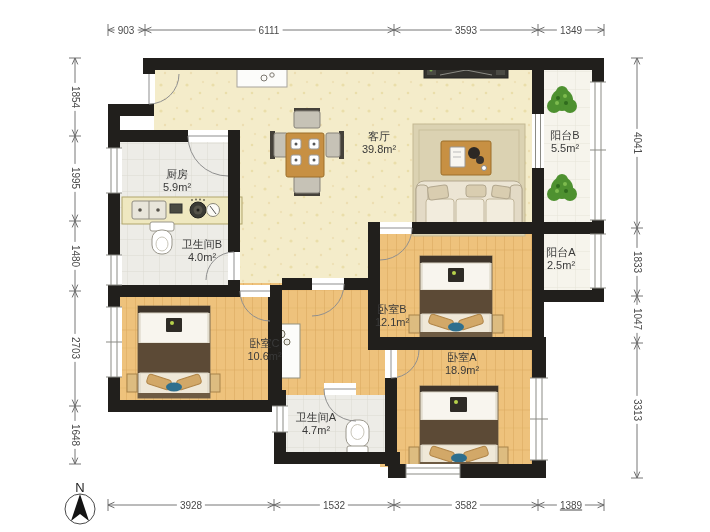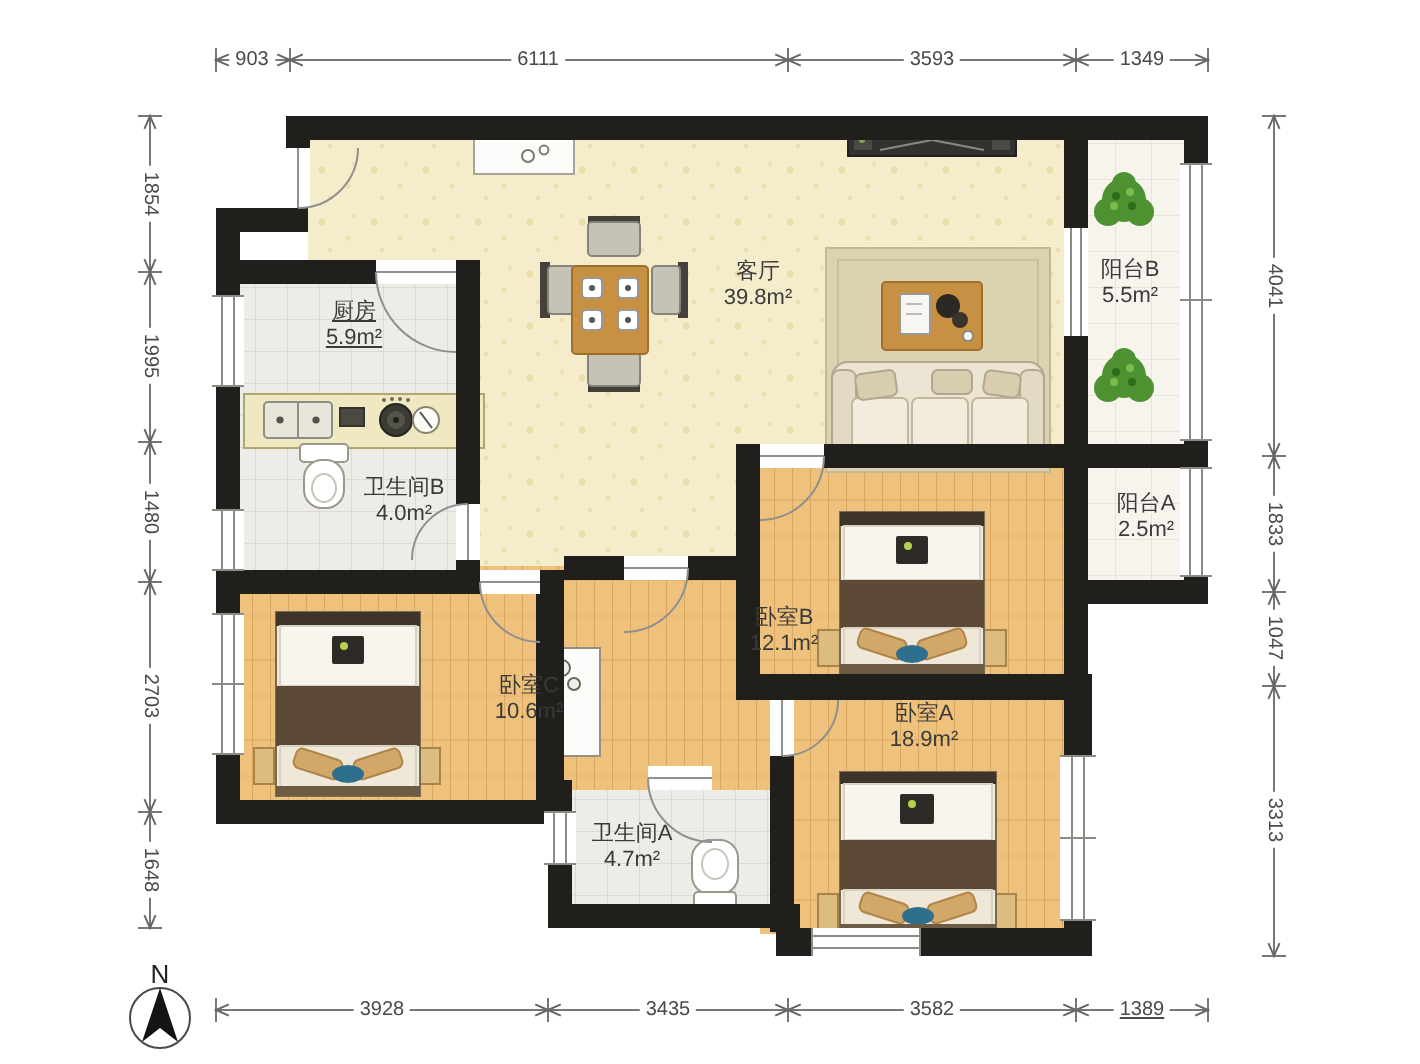--- a/index.html
+++ b/index.html
@@ -408,37 +408,37 @@
     <line x1="637" y1="296" x2="637" y2="343" marker-start="url(#arr)" marker-end="url(#arr)"></line>
     <line x1="637" y1="343" x2="637" y2="478" marker-start="url(#arr)" marker-end="url(#arr)"></line>
   </g>
 
   <g>
     <circle cx="80" cy="509" r="15" fill="#ffffff" stroke="#4a4a4a"></circle>
     <path d="M80,494 L71,521 L80,514 L89,521 Z" fill="#141414"></path>
   </g>
 </svg>
 
-<div class="room-label" style="left:177px;top:163px;text-decoration:underline;">
+<div class="room-label" style="left:177px;top:181px;">
   <span>厨房</span>
   <span class="area">5.9m²</span>
 </div>
 <div class="room-label" style="left:202px;top:251px;">
   <span>卫生间B</span>
   <span class="area">4.0m²</span>
 </div>
 <div class="room-label" style="left:379px;top:143px;">
   <span>客厅</span>
   <span class="area">39.8m²</span>
 </div>
 <div class="room-label" style="left:565px;top:142px;">
   <span>阳台B</span>
   <span class="area">5.5m²</span>
 </div>
-<div class="room-label" style="left:561px;top:259px;margin-left:12px;">
+<div class="room-label" style="left:561px;top:259px;">
   <span>阳台A</span>
   <span class="area">2.5m²</span>
 </div>
 <div class="room-label" style="left:392px;top:280px;margin-top:36px;">
   <span>卧室B</span>
   <span class="area">12.1m²</span>
 </div>
 <div class="room-label" style="left:242px;top:350px;padding-left:45px;">
   <span>卧室C</span>
   <span class="area">10.6m²</span>
@@ -451,21 +451,21 @@
   <span>卫生间A</span>
   <span class="area">4.7m²</span>
 </div>
 
 <span class="dim" style="left:126px;top:30px;">903</span>
 <span class="dim" style="left:269px;top:30px;">6111</span>
 <span class="dim" style="left:466px;top:30px;">3593</span>
 <span class="dim" style="left:571px;top:30px;">1349</span>
 
 <span class="dim" style="left:191px;top:505px;">3928</span>
-<span class="dim" style="left:334px;top:505px;">3435</span>
+<span class="dim" style="left:334px;top:505px;">1532</span>
 <span class="dim" style="left:466px;top:505px;">3582</span>
 <span class="dim" style="left:571px;top:505px;text-decoration:underline;">1389</span>
 
 <span class="dim vert" style="left:75px;top:97px;">1854</span>
 <span class="dim vert" style="left:75px;top:178px;">1995</span>
 <span class="dim vert" style="left:75px;top:256px;">1480</span>
 <span class="dim vert" style="left:75px;top:348px;">2703</span>
 <span class="dim vert" style="left:75px;top:435px;">1648</span>
 
 <span class="dim vert" style="left:637px;top:143px;">4041</span>

